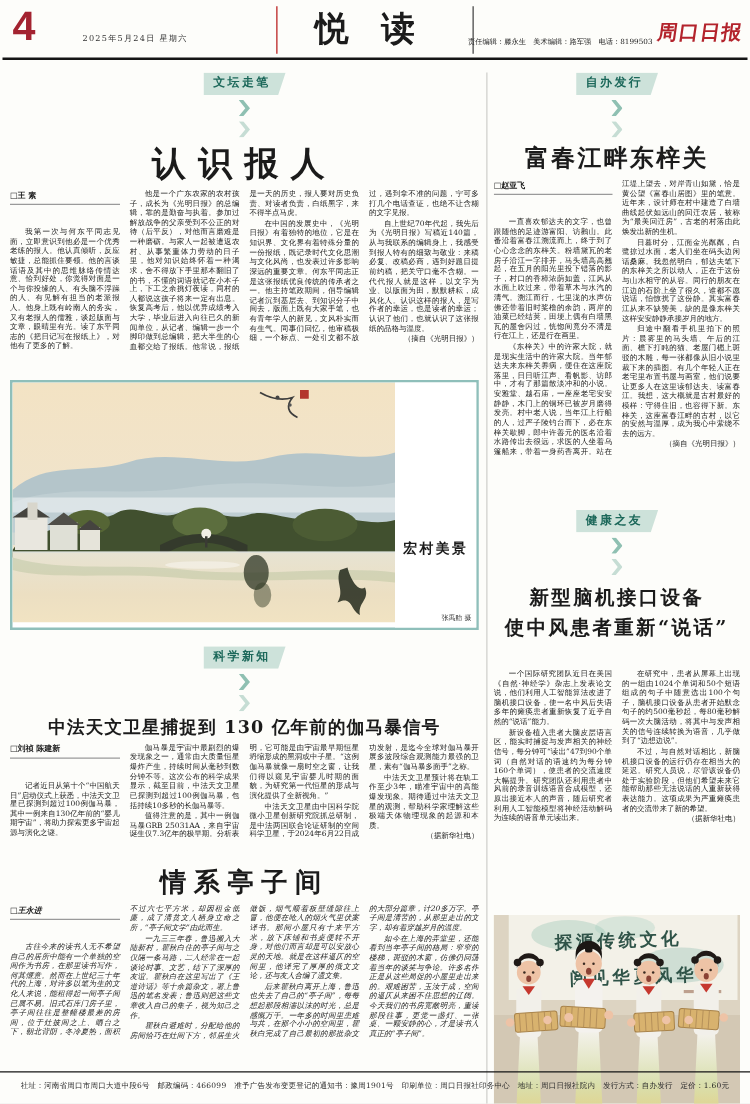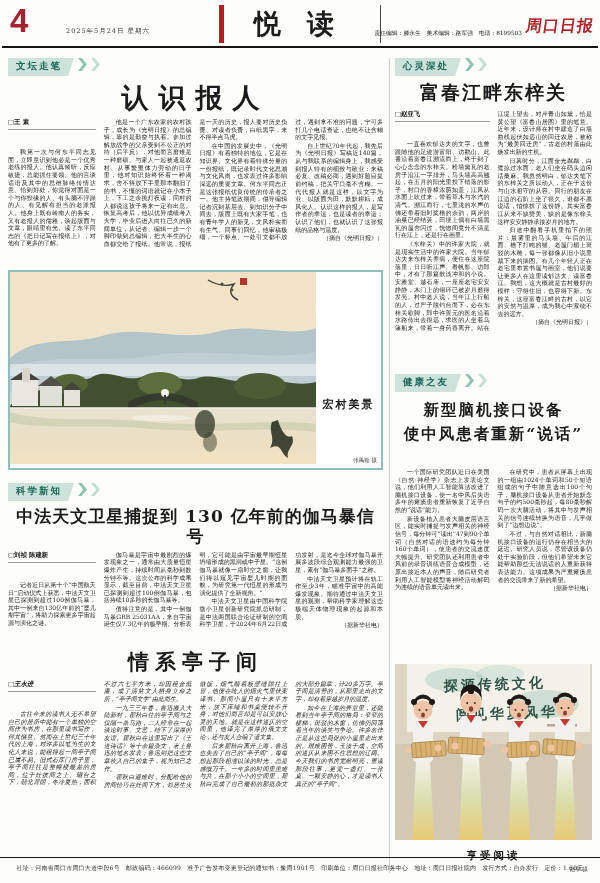--- a/index.html
+++ b/index.html
@@ -4,42 +4,42 @@
 <style>
   html,body{margin:0;padding:0;background:#e9e9e9;}
   .page{position:relative;width:600px;height:883px;background:#fdfdfa;margin:0 auto;
         font-family:"DejaVu Serif","Liberation Serif",serif;color:#1b1b1b;overflow:hidden;}
   
   .hdr{position:relative;height:46px;}
   .pagenum{position:absolute;left:10px;top:4px;font-family:"Liberation Sans",sans-serif;
            font-size:33px;font-weight:bold;color:#a32330;line-height:1;}
   .pdate{position:absolute;left:66px;top:27px;font-size:6.5px;color:#333;letter-spacing:1px;}
   .ctitle{position:absolute;left:50%;top:5px;transform:translateX(-50%);
-          border-left:5px solid #b91c1c;border-right:1px solid #444;padding:2px 20px;}
+          border-left:1px solid #b91c1c;border-right:1px solid #444;padding:2px 20px;}
   .ctitle h1{margin:0;font-size:27px;font-weight:bold;letter-spacing:26px;padding-left:10px;line-height:34px;white-space:nowrap;}
   .editors{position:absolute;right:78px;top:29px;font-size:5.8px;color:#222;white-space:nowrap;}
   .masthead{position:absolute;right:6px;top:16px;font-size:16px;font-weight:bold;color:#b3232c;
             transform:skewX(-8deg);letter-spacing:1px;}
   .hrule{height:2px;background:#151515;margin:0 2px;}
   
   .main{display:flex;padding:6px 8px 0 8px;}
   .lcol{width:378px;}
   .vdiv{width:1px;background:#cfcfcb;margin:4px 5px 0 6px;min-height:800px;}
   .rcol{width:197px;}
   
-  .seclabel{display:flex;gap:4px;margin:4px 0 2px 0;}
+  .seclabel{display:flex;align-items:center;gap:4px;margin:4px 0 2px 0;flex-direction:column;}
   .seclabel .tag{background:#cde2da;color:#1c685a;font-size:9.5px;font-weight:bold;
                  padding:2px 12px 3px 8px;letter-spacing:2px;
                  clip-path:polygon(0 0,100% 0,91% 100%,0 100%);}
   .chev{display:inline-block;width:9px;height:13px;background:#8fc0b2;
         clip-path:polygon(0 0,40% 0,100% 50%,40% 100%,0 100%,58% 50%);}
   .chev.l2{background:#c6ddd4;}
   
   .t-big{margin:6px 0 5px 0;font-size:27px;font-weight:bold;text-align:center;letter-spacing:10px;line-height:1.15;}
-  .t-mid{margin:5px 0 4px 0;font-size:17px;font-weight:bold;text-align:center;letter-spacing:1px;line-height:1.2;}
+  .t-mid{margin:5px 0 4px 0;font-size:14px;font-weight:bold;text-align:center;letter-spacing:1px;line-height:1.2;}
   .t-tz{margin:5px 0 4px 0;font-size:21px;font-weight:bold;text-align:center;letter-spacing:6px;}
   .t-dz{margin:4px 0 4px 0;font-size:19px;font-weight:bold;text-align:center;letter-spacing:2px;}
   .t-health{margin:6px 0 22px 0;font-size:15.5px;font-weight:bold;text-align:center;letter-spacing:2px;line-height:1.55;}
   
   .bodytxt{font-size:6px;line-height:1.27;text-align:justify;color:#1c1c1c;column-gap:8px;overflow:hidden;}
   .bodytxt p{margin:0 0 1px 0;text-indent:2em;}
   .cols4{column-count:4;}
   .cols2{column-count:2;}
   .byline{font-size:6.4px;font-weight:bold;border-bottom:0.5px solid #9a9a9a;
           padding-bottom:3px;margin-bottom:18px;text-indent:0 !important;}
@@ -182,21 +182,21 @@
         <p>后来瞿秋白离开上海，鲁迅也失去了自己的“亭子间”，每每想起那段相濡以沫的时光，总是感慨万千。一年多的时间里患难与共，在那个小小的空间里，瞿秋白完成了自己最初的那批杂文的大部分篇章，计20多万字。亭子间是清苦的，从那里走出的文字，却有着穿越岁月的温度。</p>
         <p>如今在上海的弄堂里，还能看到当年亭子间的格局：窄窄的楼梯，斑驳的木窗，仿佛仍回荡着当年的谈笑与争论。许多名作正是从这些局促的小屋里走出来的。艰难困苦，玉汝于成，空间的逼仄从来困不住思想的辽阔。今天我们的书房宽敞明亮，重读那段往事，更觉一盏灯、一张桌、一颗安静的心，才是读书人真正的“亭子间”。</p>
       </div>
     </div>
 
     <div class="vdiv"></div>
 
     <div class="rcol">
 
       <div class="seclabel">
-        <span class="tag">心灵深处</span>
+        <span class="tag">自办发行</span>
         <span class="chev"></span>
         <span class="chev l2"></span>
       </div>
 
       <h3 class="t-dz">富春江畔东梓关</h3>
 
       <div class="bodytxt cols2" style="height:252px;">
         <div class="byline">□赵亚飞</div>
         <p>一直喜欢郁达夫的文字，也曾跟随他的足迹游富阳、访鹳山。此番沿着富春江溯流而上，终于到了心心念念的东梓关。粉墙黛瓦的老房子沿江一字排开，马头墙高高翘起，在五月的阳光里投下错落的影子，村口的香樟浓荫如盖，江风从水面上吹过来，带着草木与水汽的清气。溯江而行，七里泷的水声仿佛还带着旧时桨橹的余韵，两岸的油菜已经结荚，田埂上偶有白墙黑瓦的屋舍闪过，恍惚间竟分不清是行在江上，还是行在画里。</p>
         <p>《东梓关》中的许家大院，就是现实生活中的许家大院。当年郁达夫来东梓关养病，便住在这座院落里，日日听江声、看帆影、访郎中，才有了那篇散淡冲和的小说。安雅堂、越石庙，一座座老宅安安静静，木门上的铜环已被岁月磨得发亮。村中老人说，当年江上行船的人，过严子陵钓台而下，必在东梓关歇脚，郎中许善元的医名沿着水路传出去很远，求医的人坐着乌篷船来，带着一身药香离开。站在江堤上望去，对岸青山如黛，恰是黄公望《富春山居图》里的笔意。近年来，设计师在村中建造了白墙曲线起伏如远山的回迁农居，被称为“最美回迁房”，古老的村落由此焕发出新的生机。</p>

